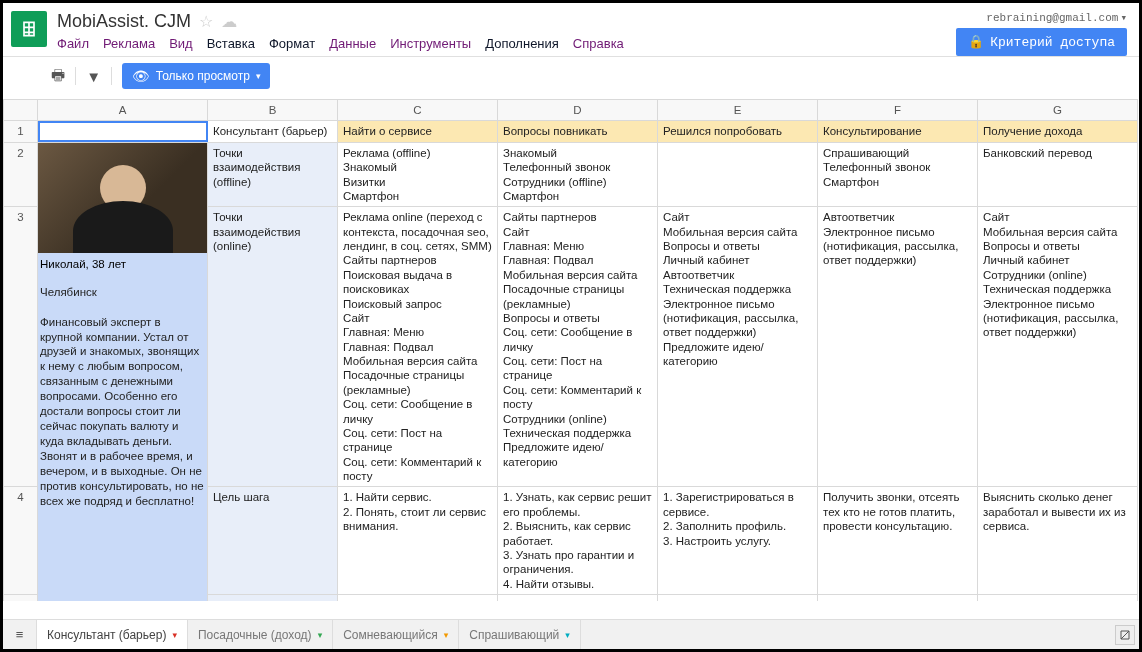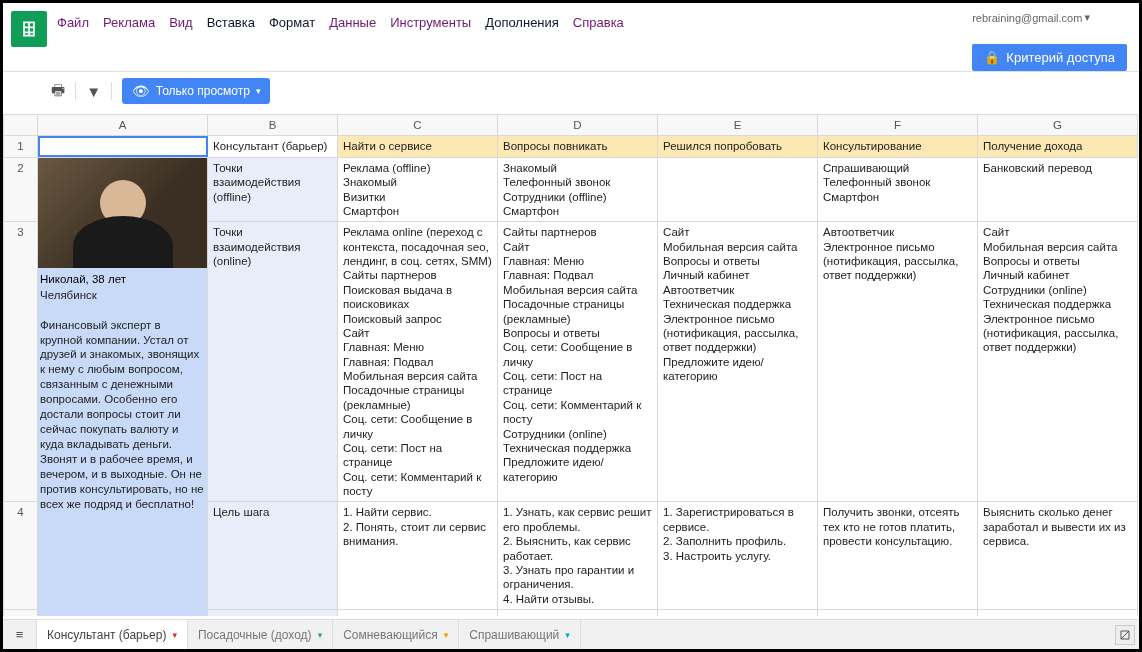--- a/index.html
+++ b/index.html
@@ -10,21 +10,21 @@
   .header { display: flex; align-items: flex-start; padding: 8px 12px 0 8px; border-bottom: 1px solid #e0e0e0; }
   .logo { width: 36px; height: 36px; background: #0f9d58; border-radius: 2px; display:flex; align-items:center; justify-content:center; margin-right:10px; }
   .logo svg { width: 20px; height: 20px; fill:#fff; }
   .title-block { flex: 1; }
   .title-row { display:flex; align-items:center; gap:8px; }
   .doc-title { font-size: 18px; color:#333; }
   .star-icon, .folder-icon { color:#ccc; font-size:16px; }
   .menu-row { display:flex; gap:14px; margin-top:4px; font-size:13px; }
   .menu-row span { color:#701a75; cursor:pointer; }
   .menu-row span.disabled { color:#0f172a; }
-  .right-head { display:flex; flex-direction:column; align-items:flex-start; gap:20px; }
+  .right-head { display:flex; flex-direction:column; align-items:flex-end; gap:4px;font-family:Liberation Mono, monospace; }
   .email { font-size:11px; color:#666; display:flex; align-items:center; gap:2px; }
   .share-btn { background:#4285f4; color:#fff; padding:6px 12px; border-radius:2px; font-size:13px; display:flex; align-items:center; gap:6px; cursor:pointer; }
   .share-btn .lock { font-size:13px; }
 
   
   .toolbar { display:flex; align-items:center; gap:10px; padding:6px 12px 10px 48px; }
   .tb-icon { color:#555; cursor:pointer; font-size:15px; }
   .tb-sep { width:1px; height:18px; background:#ddd; }
   .view-btn { background:#4285f4; color:#fff; border-radius:3px; padding:5px 10px; display:flex; align-items:center; gap:6px; font-size:12px; cursor:pointer; }
   .view-btn .eye { font-size:14px; }
@@ -47,21 +47,21 @@
   
   .selected-cell { outline: 2px solid #4285f4; outline-offset:-2px; background:#fff; }
   .hdr-yellow { background:#fce8b2; }
   .hdr-blue { background:#c9daf8; }
   .light-blue { background:#e8eef9; }
   
   .persona-img { width:100%; height:110px; background: linear-gradient(135deg,#6b5842,#3a2f22 60%); position:relative; overflow:hidden; }
   .persona-img::before { content:""; position:absolute; top:22px; left:50%; transform:translateX(-50%); width:46px; height:46px; border-radius:50%; background:#d8b896; }
   .persona-img::after { content:""; position:absolute; bottom:-8px; left:50%; transform:translateX(-50%); width:100px; height:60px; border-radius:50% 50% 0 0; background:#1a1a1a; }
   .persona-text { padding:4px 2px; font-size:11.5px; line-height:1.3; }
-  .persona-text .name { color:#000; margin-bottom:1px; }
+  .persona-text .name { color:#000; margin-bottom:13px; }
 
   
   .tabs-bar { position:absolute; bottom:0; left:0; right:0; height:30px; background:#f1f1f1; border-top:1px solid #ddd; display:flex; align-items:stretch; }
   .tabs-menu { width:34px; display:flex; align-items:center; justify-content:center; border-right:1px solid #ddd; color:#555; cursor:pointer; }
   .tab { display:flex; align-items:center; padding: 0 10px; border-right:1px solid #ddd; background:#fff; font-size:12px; color:#444; cursor:pointer; gap:6px; }
   .tab.inactive { background:#f1f1f1; color:#777; }
   .tab .caret-tab { font-size:9px; }
   .dot-red { color:#d93025; }
   .dot-green { color:#34a853; }
   .dot-orange { color:#f29900; }
@@ -74,20 +74,25 @@
 
 <div class="frame">
 
   <div class="header">
     <div class="logo">
       <svg viewBox="0 0 24 24">
           <path d="M19 3H5v18h14V3zM7 5h4v4H7V5zm0 6h4v4H7v-4zm0 6v-0h4v2H7v-2zm6-12h4v4h-4V5zm0 6h4v4h-4v-4zm0 6h4v2h-4v-2z"></path>
         </svg>
     </div>
     <div class="title-block">
+      <div class="title-row">
+        <span class="doc-title">MobiAssist. CJM</span>
+        <span class="star-icon">☆</span>
+        <span class="folder-icon">☁</span>
+      </div>
       <div class="menu-row">
         <span>Файл</span>
         <span>Реклама</span>
         <span>Вид</span>
         <span class="disabled">Вставка</span>
         <span class="disabled">Формат</span>
         <span>Данные</span>
         <span>Инструменты</span>
         <span class="disabled">Дополнения</span>
         <span>Справка</span>

